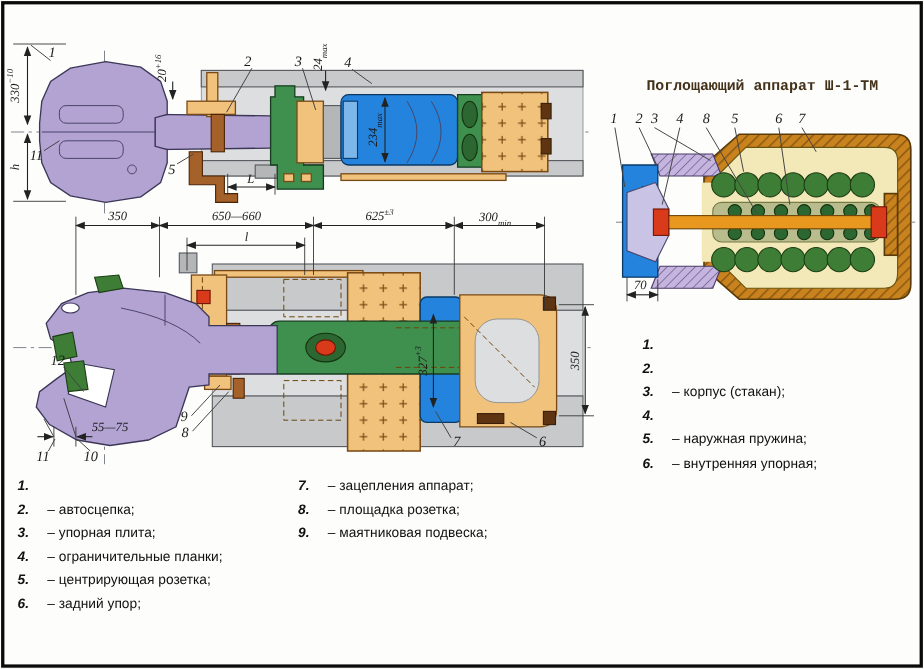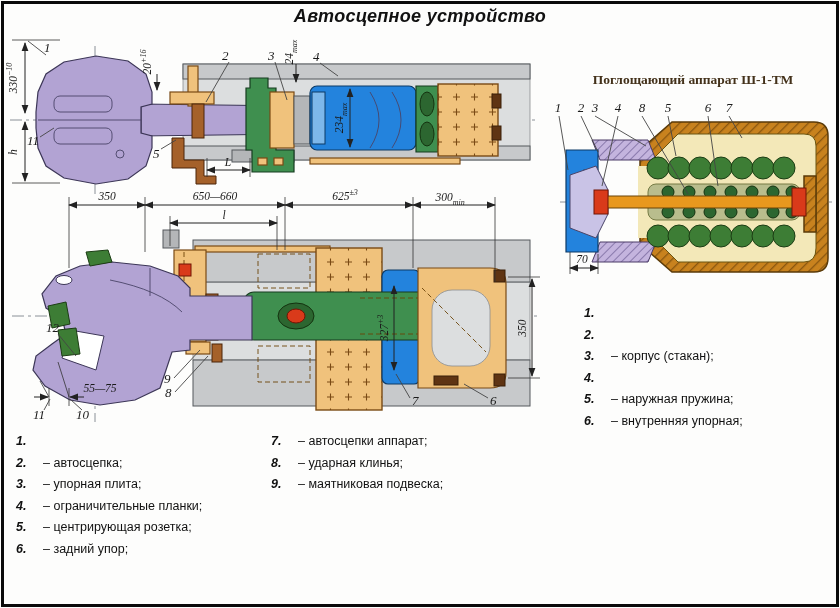--- a/index.html
+++ b/index.html
@@ -2,21 +2,21 @@
 <html><head>
 <meta charset="utf-8">
 <style>
   html,body{margin:0;padding:0;background:#e8e8e8}
   .page{position:relative;width:840px;height:608px;background:#fdfdfc;overflow:hidden;
         font-family:"Liberation Sans",sans-serif;color:#111}
   .frame{position:absolute;inset:1px;border:3px solid #0a0a0a;pointer-events:none}
   .title{position:absolute;top:6px;left:0;width:100%;text-align:center;
          font-size:18px;font-weight:bold;font-style:italic;letter-spacing:.3px}
   .app-title{position:absolute;left:552px;top:72px;width:282px;text-align:center;
-         font-family:Liberation Serif, serif;font-weight:bold;font-size:13.5px;color:#43311a}
+         font-family:Liberation Mono, monospace;font-weight:bold;font-size:13.5px;color:#43311a}
   .legend{position:absolute;font-size:12.5px}
   .legend .row{display:flex;line-height:21.6px;white-space:nowrap}
   .legend .num{font-weight:bold;font-style:italic;min-width:27px}
   .legend .txt{}
   #legend-left{left:16px;top:431px}
   #legend-right-col{left:271px;top:431px}
   #app-legend{left:584px;top:303px}
   svg{position:absolute;left:0;top:0}
   
   .purple{fill:#b2a3d3;stroke:#3c3657;stroke-width:1.2}
@@ -53,21 +53,20 @@
   .dle{stroke:#222;stroke-width:1;fill:none;marker-end:url(#ar)}
   .ext{stroke:#333;stroke-width:.8;fill:none}
   .cl{stroke:#7d838c;stroke-width:.9;fill:none;stroke-dasharray:12 4 3 4}
 </style>
 </head>
 <body>
 
 <div class="page">
   <div class="frame"></div>
 
-  <div class="title">Автосцепное устройство</div>
   <div class="app-title">Поглощающий аппарат Ш-1-ТМ</div>
 
   <svg width="840" height="608" viewBox="0 0 840 608">
     <defs>
       <marker id="ar" viewBox="0 0 10 10" refX="9" refY="5" markerWidth="9" markerHeight="9" orient="auto-start-reverse">
         <path d="M0,1.2 L10,5 L0,8.8 z" fill="#222"></path>
       </marker>
       <pattern id="hatchB" width="7" height="7" patternUnits="userSpaceOnUse" patternTransform="rotate(45)">
         <rect width="7" height="7" fill="#c8821e"></rect>
         <line x1="0" y1="0" x2="0" y2="7" stroke="#8a5710" stroke-width="2.6"></line>
@@ -372,24 +371,24 @@
       </div>
     <div class="row">
         <span class="num">6.</span>
         <span class="txt">– задний упор;</span>
       </div>
   </div>
 
   <div id="legend-right-col" class="legend">
     <div class="row">
         <span class="num">7.</span>
-        <span class="txt">– автосцепки аппарат;</span>
+        <span class="txt">– зацепления аппарат;</span>
       </div>
     <div class="row">
         <span class="num">8.</span>
-        <span class="txt">– ударная клинья;</span>
+        <span class="txt">– площадка розетка;</span>
       </div>
     <div class="row">
         <span class="num">9.</span>
         <span class="txt">– маятниковая подвеска;</span>
       </div>
   </div>
 </div>
 
 </body></html>

